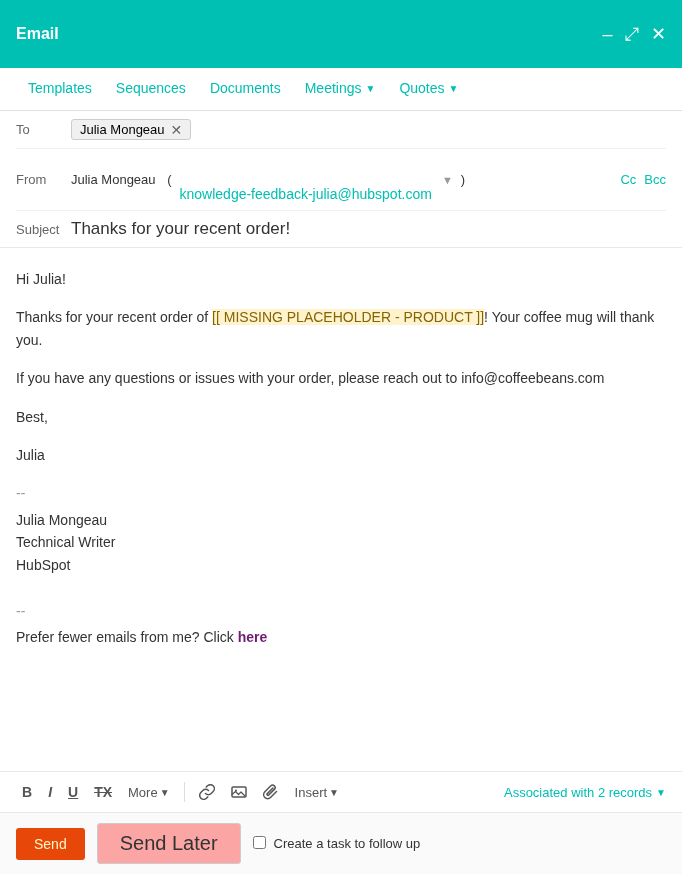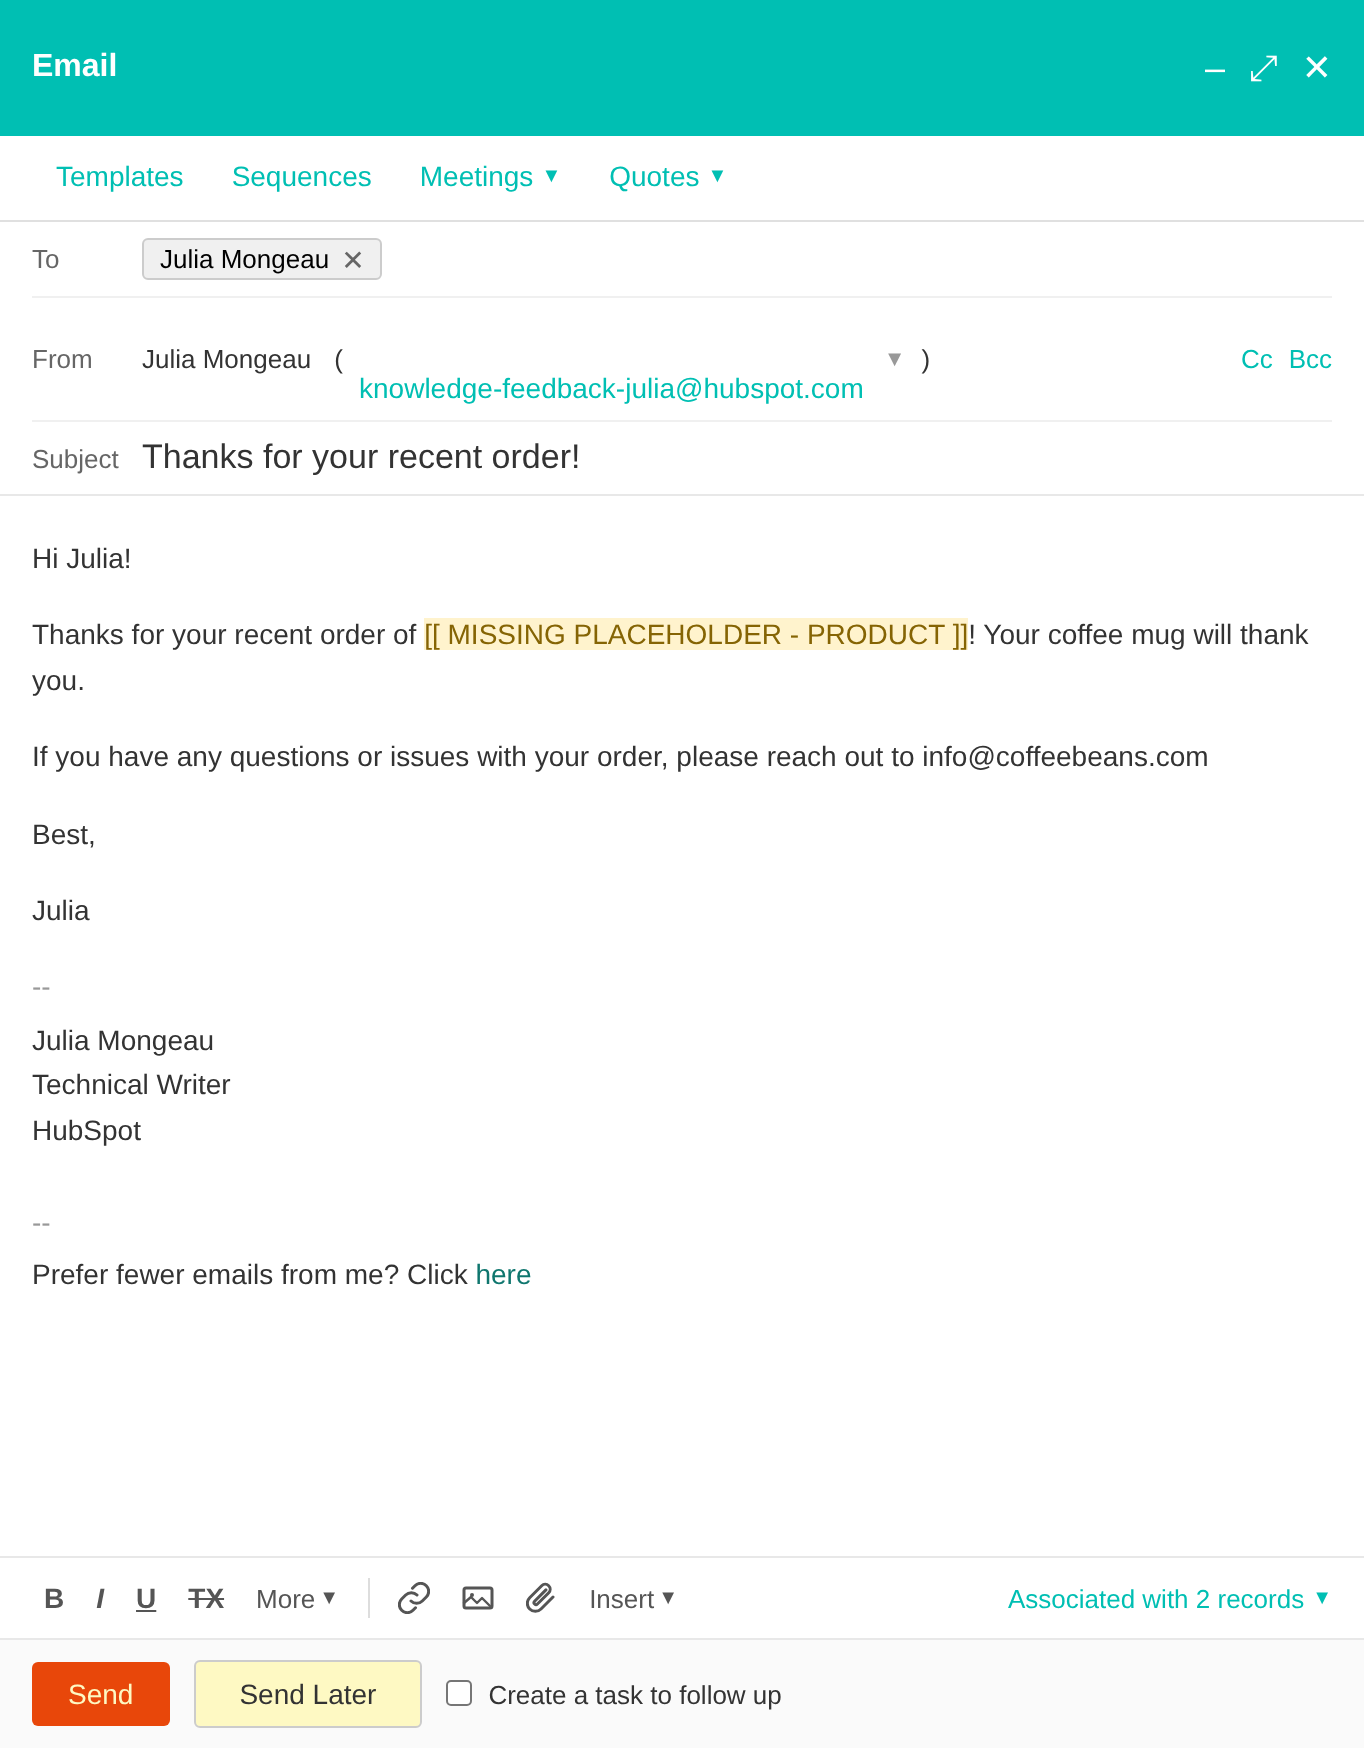--- a/index.html
+++ b/index.html
@@ -32,55 +32,56 @@
     .dropdown-arrow { color: #999; font-size: 11px; margin-left: 2px; cursor: pointer; }
     .subject-text { font-size: 17px; color: #333; }
 
     
     .email-body { flex: 1; padding: 20px 16px; color: #333; line-height: 1.6; overflow-y: auto; }
     .email-body p { margin-bottom: 16px; font-size: 14px; }
     .email-body .signature-sep { color: #999; margin-bottom: 4px; }
     .email-body .signature { font-size: 14px; color: #333; }
     .email-body .footer-sep { color: #999; margin-top: 24px; margin-bottom: 4px; }
     .email-body .footer-text { font-size: 14px; color: #333; }
-    .email-body .footer-link { color: #0f766e; text-decoration: none; cursor: pointer; }
+    .email-body .footer-link { color: #701a75; text-decoration: none; cursor: pointer; font-weight: bold; }
     .placeholder-text { background: #fff3cd; color: #856404; }
 
     
     .toolbar { display: flex; align-items: center; padding: 8px 16px; border-top: 1px solid #e8e8e8; gap: 4px; }
     .toolbar-btn { background: none; border: none; cursor: pointer; color: #555; font-size: 14px; font-weight: 700; padding: 4px 6px; border-radius: 3px; display: flex; align-items: center; gap: 2px; }
     .toolbar-btn .btn-label { font-size: 13px; font-weight: 500; }
     .toolbar-sep { width: 1px; height: 20px; background: #ddd; margin: 0 4px; }
     .toolbar-right { margin-left: auto; }
     .associated-btn { background: none; border: none; cursor: pointer; color: #00bfb3; font-size: 13px; font-weight: 500; display: flex; align-items: center; gap: 4px; }
 
     
     .email-footer { display: flex; align-items: center; padding: 10px 16px; border-top: 1px solid #e8e8e8; gap: 12px; background: #fafafa; }
     .btn-send { background: #e8470a; color: #fef9c3; border: none; border-radius: 3px; padding: 8px 18px; font-size: 14px; font-weight: 500; cursor: pointer; }
-    .btn-send-later { background: #fef9c3; color: #333; border: 1px solid #ccc; border-radius: 3px; padding: 8px 22px; font-size: 14px; cursor: pointer; }
+    .btn-send-later { background: #fca5a5; color: #333; border: 1px solid #ccc; border-radius: 3px; padding: 8px 22px; font-size: 20px; cursor: pointer; }
     .checkbox-row { display: flex; align-items: flex-start; gap: 8px; font-size: 13px; color: #333; }
     .checkbox-row input[type=checkbox] { cursor: pointer; }
   </style>
 </head>
 <body>
 
 <div class="email-modal">
 
   <div class="modal-header">
     <span class="modal-title">Email</span>
     <div class="modal-header-actions">
       <span title="Minimize">–</span>
       <span title="Expand">⤢</span>
       <span title="Close">✕</span>
     </div>
   </div>
 
   <div class="nav-tabs">
     <a class="nav-tab">Templates</a>
     <a class="nav-tab">Sequences</a>
+    <a class="nav-tab">Documents</a>
     <a class="nav-tab">
       <span>Meetings</span>
       <span class="chevron">▼</span>
     </a>
     <a class="nav-tab">
       <span>Quotes</span>
       <span class="chevron">▼</span>
     </a>
   </div>
 

